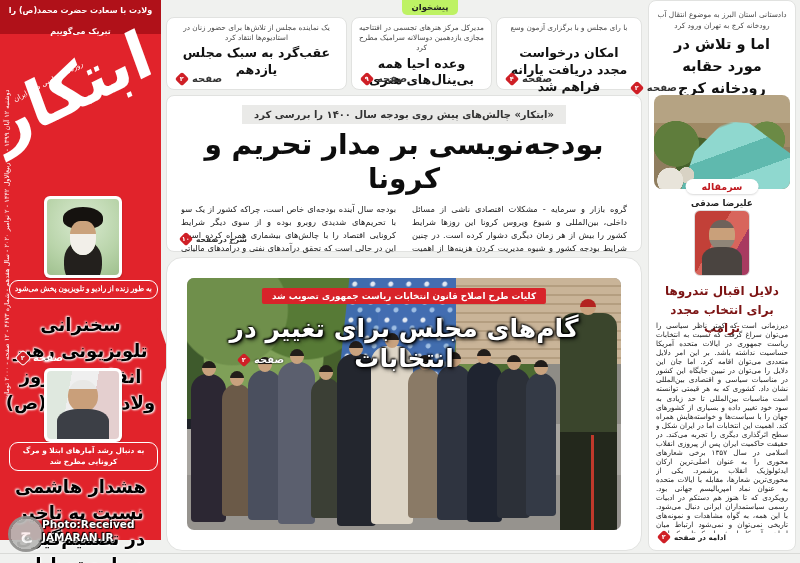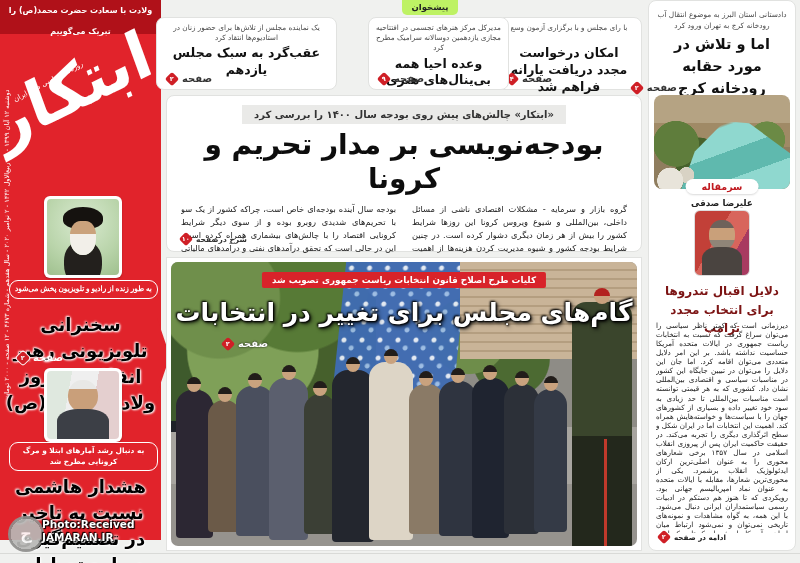--- a/index.html
+++ b/index.html
@@ -69,35 +69,35 @@
   
   .pishkhan-tab{position:absolute;left:402px;top:0;width:56px;height:15px;background:#bef264;
     border-radius:0 0 5px 5px;color:#222;font-size:8.5px;font-weight:bold;text-align:center;line-height:15px;direction:rtl;}
 
   
   .tbox{top:17px;height:73px;padding:5px 6px;direction:rtl;text-align:center;}
   .tbox .kick{font-size:7.3px;color:#4a4a4a;line-height:1.4;min-height:20px;}
   .tbox .ttl{font-size:12.5px;font-weight:bold;color:#111;line-height:1.35;margin-top:2px;}
   .tbox .pbadge{position:absolute;left:10px;bottom:5px;}
   .tb1{left:496px;width:146px;}
-  .tb2{left:368px;width:141px;text-align:center;}
-  .tb3{left:156px;width:181px;}
+  .tb2{left:351px;width:141px;text-align:center;}
+  .tb3{left:166px;width:181px;}
 
   
   .main-card{left:166px;top:95px;width:476px;height:157px;direction:rtl;text-align:center;}
   .main-kicker{display:inline-block;margin-top:9px;background:#eaeae8;color:#333;
     font-size:10px;font-weight:bold;padding:3px 12px;line-height:1.3;}
   .main-headline{margin:4px 10px 0;font-size:28px;font-weight:bold;color:#0d0d0d;line-height:1.2;letter-spacing:-.5px;}
   .main-lead{margin:8px 14px 0;column-count:2;column-gap:16px;text-align:justify;
     font-size:8.3px;color:#222;line-height:1.58;height:66px;overflow:hidden;}
   .main-card .pbadge{position:absolute;left:14px;bottom:7px;}
   .pbadge .plabel.big{font-size:7.5px;}
 
   
-  .photo-card{left:166px;top:257px;width:476px;height:294px;padding:4px;border-radius:0;}
+  .photo-card{left:166px;top:257px;width:476px;height:294px;padding:20px;border-radius:16px;}
   .photo-scene{position:relative;width:100%;height:100%;border-radius:7px;overflow:hidden;
     background:linear-gradient(#8e8c86 0 58%,#a8a5a0 58% 78%,#96938e 78% 100%);}
   .foliage{position:absolute;left:-4%;top:-6%;width:48%;height:62%;
     background:radial-gradient(circle at 30% 30%,#6f8f4b 0 30%,transparent 31%),
                radial-gradient(circle at 65% 20%,#577a36 0 35%,transparent 36%),
                radial-gradient(circle at 45% 60%,#7fa058 0 40%,transparent 41%),
                radial-gradient(circle at 80% 55%,#46602c 0 30%,transparent 31%),
                radial-gradient(circle at 15% 70%,#3e5a2c 0 28%,transparent 29%);}
   .bush2{position:absolute;left:52%;top:10%;width:30%;height:40%;
     background:radial-gradient(circle at 40% 40%,#6e8d4a 0 35%,transparent 36%),

